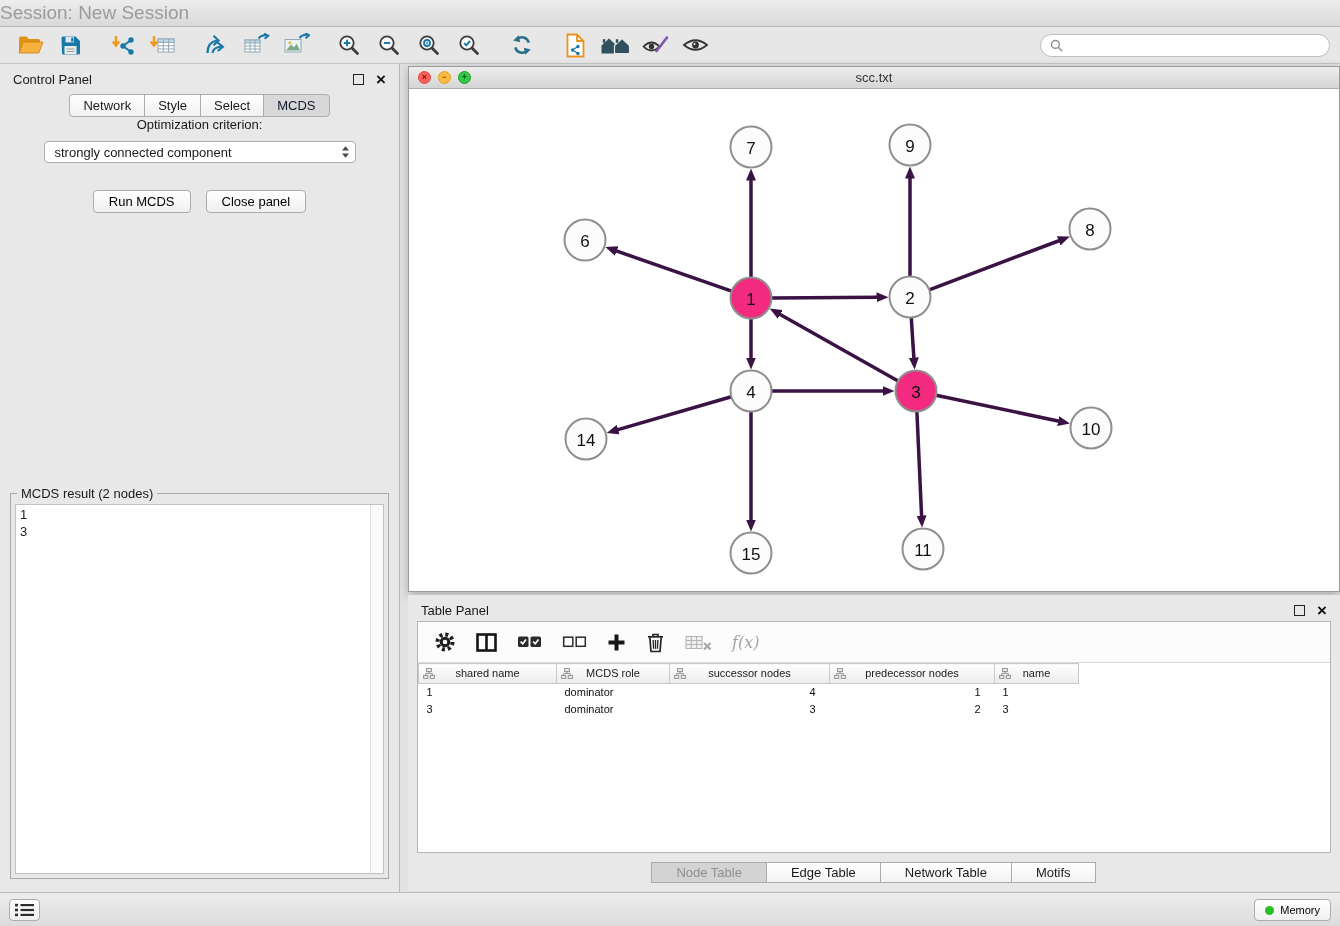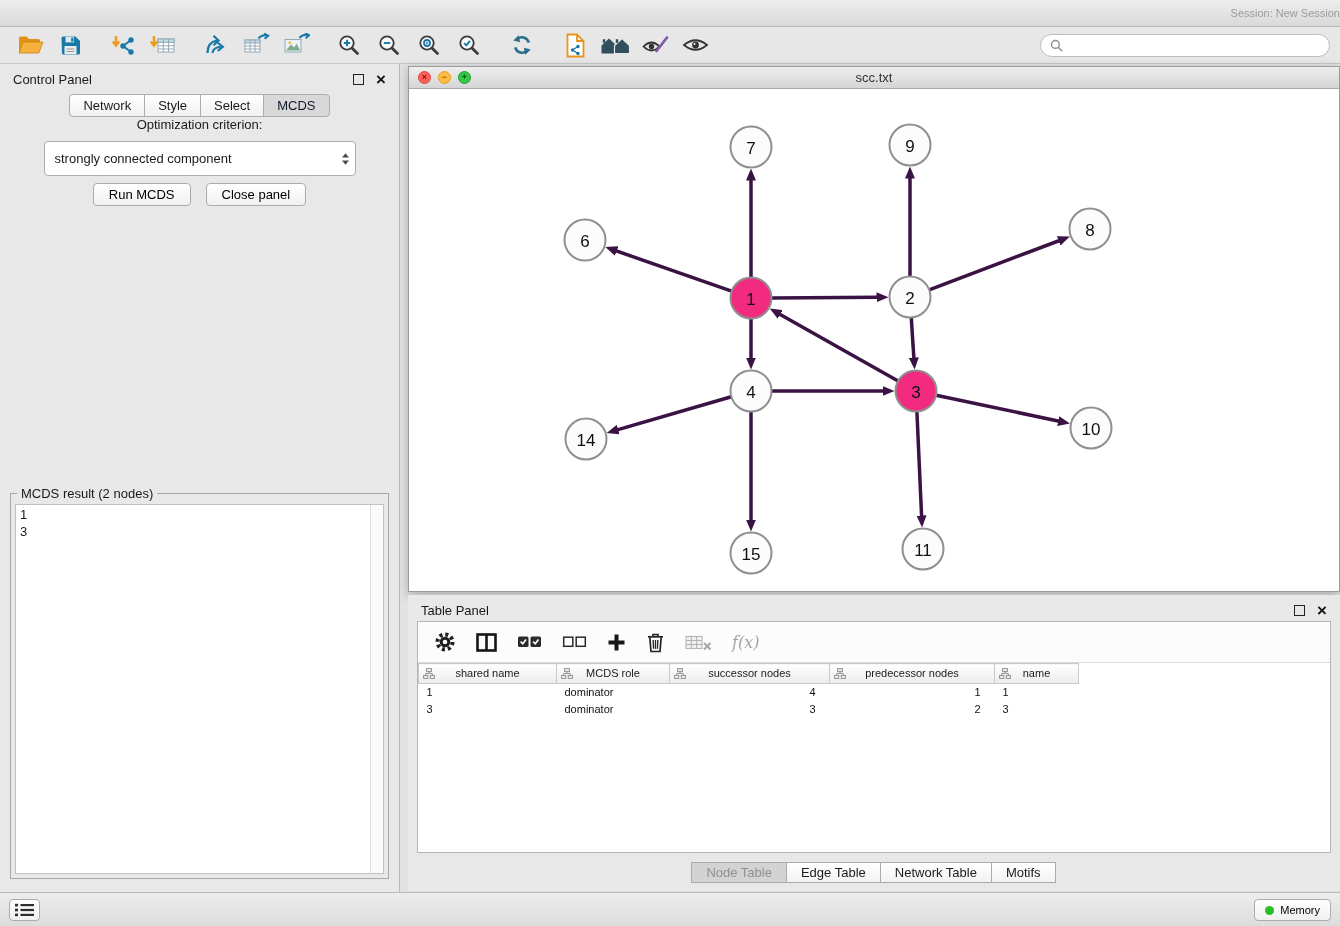--- a/index.html
+++ b/index.html
@@ -1,20 +1,20 @@
 <!DOCTYPE html>
 <html><head>
 <meta charset="utf-8">
 <style>
 *{margin:0;padding:0;box-sizing:border-box;}
 html,body{width:1340px;height:926px;}
 body{font-family:"Liberation Sans","DejaVu Sans",sans-serif;background:#E2E2E2;position:relative;overflow:hidden;color:#1A1A1A;}
 
 
-.titlebar{position:absolute;left:0;top:0;width:100%;height:27px;background:linear-gradient(#EDEDED,#D9D9D9);border-bottom:1px solid #B6B6B6;display:flex;align-items:center;justify-content:flex-end;font-size:11px;color:#9B9B9B;}
+.titlebar{position:absolute;left:0;top:0;width:100%;height:27px;background:linear-gradient(#EDEDED,#D9D9D9);border-bottom:1px solid #B6B6B6;display:flex;align-items:center;justify-content:flex-start;font-size:19px;color:#9B9B9B;}
 
 
 .toolbar{position:absolute;left:0;top:27px;width:100%;height:37px;background:#E7E7E7;border-bottom:1px solid #C6C6C6;display:flex;align-items:center;padding:0 10px;}
 #toolbar-icons{display:flex;align-items:center;}
 .tbtn{width:40px;height:32px;border:none;background:transparent;display:flex;align-items:center;justify-content:center;cursor:default;}
 .tsep{width:13px;height:1px;}
 .searchbox{margin-left:auto;width:290px;height:23px;background:#FFF;border:1px solid #BDBDBD;border-radius:12px;display:flex;align-items:center;padding:0 9px;gap:5px;}
 .searchbox input{flex:1;border:none;outline:none;background:transparent;font-size:12px;font-family:inherit;}
 
 
@@ -24,23 +24,23 @@
 .ph-close{font-size:17px;font-weight:bold;color:#111;line-height:11px;}
 
 
 .control-panel{position:absolute;left:0;top:64px;width:400px;height:828px;background:#E8E8E8;border-right:1px solid #B9B9B9;}
 .cp-tabs{display:flex;justify-content:center;}
 .cp-tab{font-size:13px;padding:3px 13px;background:linear-gradient(#FFF,#F1F1F1);border:1px solid #ADADAD;margin-left:-1px;}
 .cp-tab:first-child{border-top-left-radius:4px;border-bottom-left-radius:4px;margin-left:0;}
 .cp-tab:last-child{border-top-right-radius:4px;border-bottom-right-radius:4px;}
 .cp-tab.active{background:#D8D8D8;color:#0f172a;}
 .cp-optlabel{text-align:center;font-size:13px;}
-.cp-dropdown{width:312px;height:35px;margin:9px auto 0;background:#FFF;border:1px solid #ACACAC;border-radius:4px;display:flex;align-items:center;padding:0 5px 0 10px;font-size:13px;}
+.cp-dropdown{width:312px;height:22px;margin:9px auto 0;background:#FFF;border:1px solid #ACACAC;border-radius:4px;display:flex;align-items:center;padding:0 5px 0 10px;font-size:13px;}
 .cp-dropdown .stepper{margin-left:auto;display:flex;}
-.cp-buttons{display:flex;justify-content:center;gap:15px;margin-top:7px;}
+.cp-buttons{display:flex;justify-content:center;gap:15px;margin-top:27px;}
 .macbtn{height:23px;padding:0 15px;font-size:13px;font-family:inherit;background:linear-gradient(#FFFFFF,#F0F0F0);border:1px solid #ACACAC;border-radius:4px;}
 .result-box{position:absolute;left:10px;right:10px;top:429px;bottom:13px;border:1px solid #A8A8A8;padding-left:15px;}
 .result-legend{position:absolute;top:-8px;left:6px;background:#E8E8E8;padding:0 4px;font-size:13px;}
 .result-inner{position:absolute;left:4px;right:4px;top:10px;bottom:4px;background:#FFF;border:1px solid #C2C2C2;font-size:13px;line-height:17px;padding:1px 4px;}
 .result-scroll{position:absolute;top:0;bottom:0;right:0;width:13px;border-left:1px solid #DEDEDE;background:#FBFBFB;}
 
 
 .network-window{position:absolute;left:408px;top:66px;width:932px;height:526px;border:1px solid #9A9A9A;background:#FFF;box-shadow:0 3px 10px rgba(0,0,0,0.25);}
 .net-titlebar{height:22px;background:linear-gradient(#EEEEEE,#D5D5D5);border-bottom:1px solid #AAA;position:relative;display:flex;align-items:center;justify-content:center;font-size:13px;color:#333;}
 .traffic{position:absolute;left:9px;top:4px;display:flex;gap:7px;}
@@ -57,21 +57,21 @@
 .ttb-btn{border:none;background:transparent;display:flex;align-items:center;justify-content:flex-end;height:30px;cursor:default;}
 .fx{font-family:"DejaVu Serif","Liberation Serif",serif;font-style:italic;font-size:16px;color:#A3A3A3;}
 .table-scroll{position:absolute;left:0;right:0;top:41px;bottom:0;background:#FFF;overflow:hidden;}
 table.datatable{border-collapse:collapse;table-layout:fixed;}
 .datatable th{height:19px;font-size:11px;font-weight:normal;border:1px solid #C9C9C9;background:linear-gradient(#FFFFFF,#ECECEC);position:relative;padding:0;}
 .th-icon{position:absolute;left:4px;top:4px;}
 .th-label{display:block;text-align:center;line-height:19px;}
 .datatable td{height:17px;font-size:11px;padding:0 8px;white-space:nowrap;color:#111;}
 .datatable td.r{text-align:right;padding-right:14px;}
 .table-tabs{position:absolute;left:0;right:0;bottom:8px;display:flex;justify-content:center;}
-.ttab{font-size:13px;padding:2px 14px;background:linear-gradient(#FFF,#F2F2F2);border:1px solid #ABABAB;margin-left:-1px;}
+.ttab{font-size:13px;padding:2px 24px;background:linear-gradient(#FFF,#F2F2F2);border:1px solid #ABABAB;margin-left:-1px;}
 .ttab.active{background:#D3D3D3;color:#909090;}
 
 
 .statusbar{position:absolute;left:0;bottom:0;width:100%;height:34px;background:linear-gradient(#EDEDED,#DCDCDC);border-top:1px solid #BABABA;}
 .sb-list{position:absolute;left:9px;top:6px;width:31px;height:22px;background:linear-gradient(#FFF,#F0F0F0);border:1px solid #ACACAC;border-radius:4px;display:flex;align-items:center;justify-content:center;}
 .sb-memory{position:absolute;right:9px;top:6px;height:22px;padding:0 10px;background:linear-gradient(#FFF,#F0F0F0);border:1px solid #ACACAC;border-radius:4px;display:flex;align-items:center;gap:6px;font-size:11px;font-family:inherit;}
 .sb-memory .dot{width:9px;height:9px;border-radius:50%;background:#27BE27;}
 </style>
 </head>
 <body>

